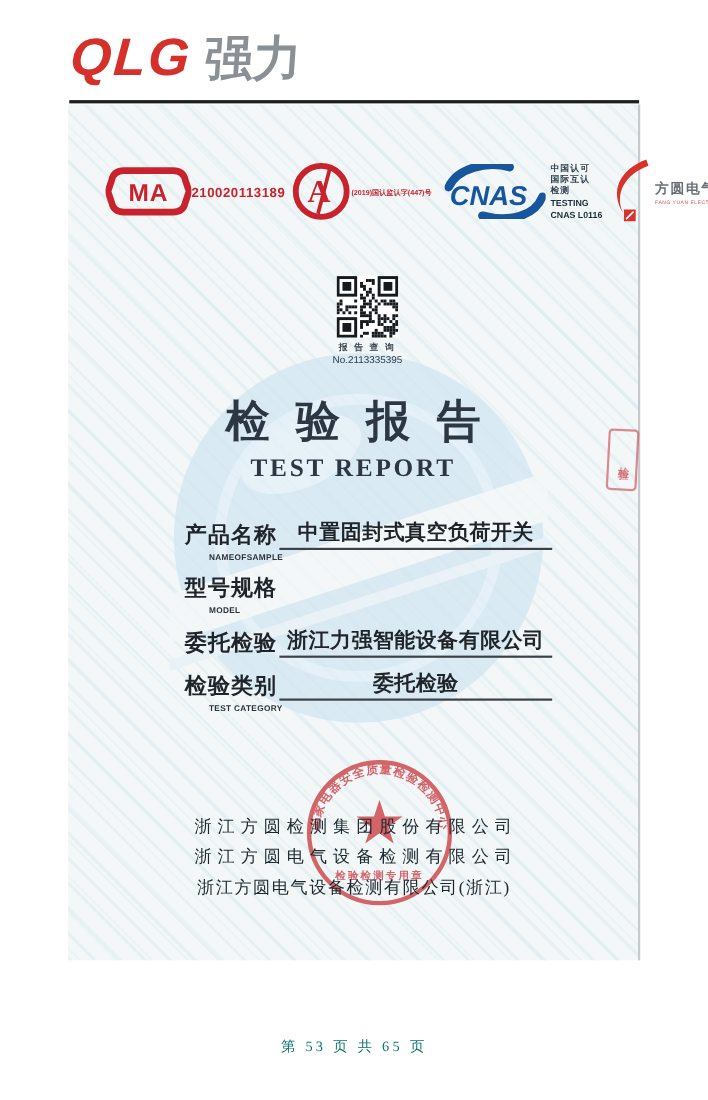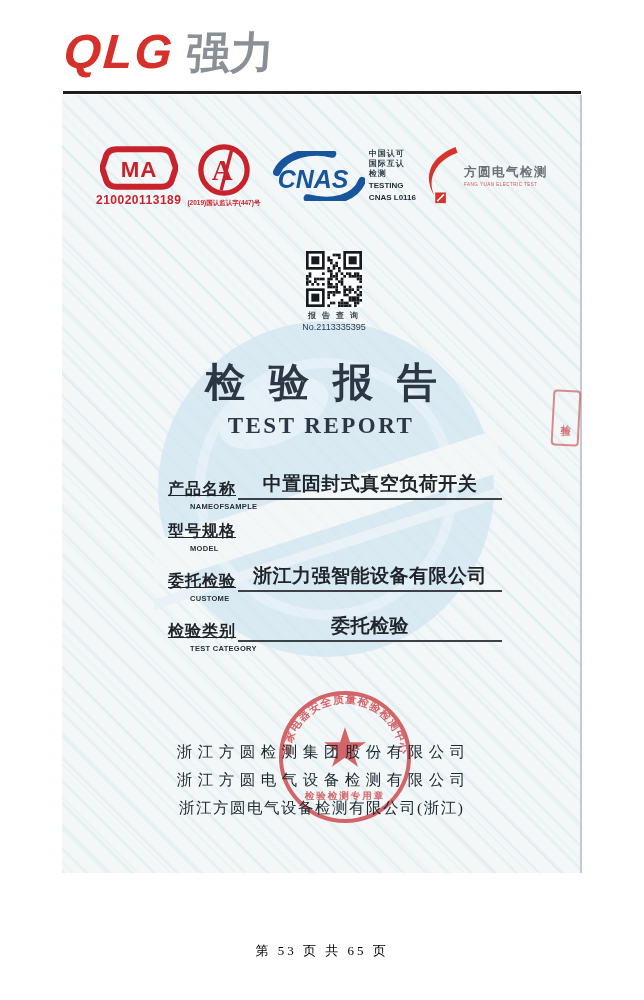--- a/index.html
+++ b/index.html
@@ -20,21 +20,21 @@
         background-image:
           repeating-linear-gradient(45deg, rgba(125,185,205,0.10) 0 3px, transparent 3px 16px),
           repeating-linear-gradient(45deg, transparent 0 7px, rgba(150,200,215,0.08) 7px 9px, transparent 9px 23px);
         border-right:2px solid #c6cacc;}
 
   
   .watermark{left:92px;top:222px;width:344px;height:344px;opacity:.8;}
 
   
   .certs{left:34px;top:48px;width:452px;display:flex;align-items:center;gap:6px;}
-  .cert-col{display:flex;flex-direction:column;align-items:center;}
+  .cert-col{display:flex;flex-direction:row;align-items:center;}
   .cma-num{font-family:"Liberation Sans","DejaVu Sans",sans-serif;font-weight:800;font-size:12px;
            color:#c8232c;letter-spacing:.5px;margin-top:1px;}
   .cal-cap{font-family:"Liberation Sans","DejaVu Sans",sans-serif;font-weight:700;font-size:6.5px;
            color:#c8232c;margin-top:2px;white-space:nowrap;}
   .cnas-block{display:flex;align-items:center;gap:4px;}
   .cnas-txt{display:flex;flex-direction:column;}
   .cnas-cn{font-size:8px;font-weight:700;color:#33414d;line-height:10px;letter-spacing:1px;}
   .cnas-en{font-family:"Liberation Sans","DejaVu Sans",sans-serif;font-size:8px;font-weight:800;
            color:#1d2b36;line-height:9.5px;margin-top:2px;white-space:nowrap;}
   .fy-block{display:flex;align-items:center;}
@@ -52,41 +52,41 @@
   
   .title-cn{left:0;top:260px;width:100%;text-align:center;font-size:40px;font-weight:700;
             color:#2c3743;letter-spacing:24px;text-indent:24px;}
   .title-en{left:0;top:318px;width:100%;text-align:center;font-size:23px;font-weight:800;
             color:#2c3743;letter-spacing:2.5px;}
 
   
   .fields{left:106px;top:376px;width:334px;}
   .frow{margin-bottom:10px;}
   .fline{display:flex;align-items:flex-end;}
-  .flabel{font-size:16px;font-weight:700;color:#1e242a;letter-spacing:1px;white-space:nowrap;padding-right:2px;text-decoration:underline;}
+  .flabel{font-size:20px;font-weight:700;color:#1e242a;letter-spacing:1px;white-space:nowrap;padding-right:2px;}
   .fvalue{flex:1;border-bottom:2px solid #3c4148;text-align:center;font-size:19px;font-weight:700;
           color:#1e242a;padding-bottom:1px;letter-spacing:.5px;white-space:nowrap;}
   .fsub{font-family:"Liberation Sans","DejaVu Sans",sans-serif;font-size:7.5px;font-weight:700;
         color:#2a3138;letter-spacing:.3px;margin-top:2px;padding-left:22px;}
 
   
   .round-stamp{left:208px;top:587px;width:150px;height:150px;opacity:.88;}
   .side-stamp{left:490px;top:295px;width:24px;height:52px;border:2px solid rgba(205,80,85,.65);
               border-radius:4px;transform:rotate(3deg);display:flex;align-items:center;justify-content:center;
               color:rgba(200,70,75,.55);font-size:10px;font-weight:700;writing-mode:vertical-rl;
               letter-spacing:2px;overflow:hidden;}
 
   
   .companies{left:0;top:643px;width:100%;text-align:center;z-index:3;}
   .companies div{font-size:15.5px;font-weight:400;color:#1c272e;line-height:28px;
                  letter-spacing:5.5px;text-indent:5.5px;white-space:nowrap;}
   .companies div:nth-child(3){letter-spacing:1.5px;text-indent:1.5px;}
 
   
-  .footer{left:0;top:942px;width:644px;text-align:center;font-size:13px;color:#000000;letter-spacing:3px;}
+  .footer{left:0;top:942px;width:644px;text-align:center;font-size:13px;color:#0f766e;letter-spacing:3px;}
 
   .z1{z-index:1;} .z2{z-index:2;}
 </style>
 </head>
 <body>
 
 <div class="abs brand">
   <span class="brand-qlg">QLG</span>
   <span class="brand-cn">强力</span>
 </div>
@@ -310,21 +310,20 @@
       <div class="fline">
         <span class="flabel">型号规格</span>
       </div>
       <div class="fsub">MODEL</div>
     </div>
     <div class="frow">
       <div class="fline">
         <span class="flabel">委托检验</span>
         <span class="fvalue">浙江力强智能设备有限公司</span>
       </div>
-      <div class="fsub">CUSTOME</div>
     </div>
     <div class="frow">
       <div class="fline">
         <span class="flabel">检验类别</span>
         <span class="fvalue">委托检验</span>
       </div>
       <div class="fsub">TEST CATEGORY</div>
     </div>
   </div>
 

